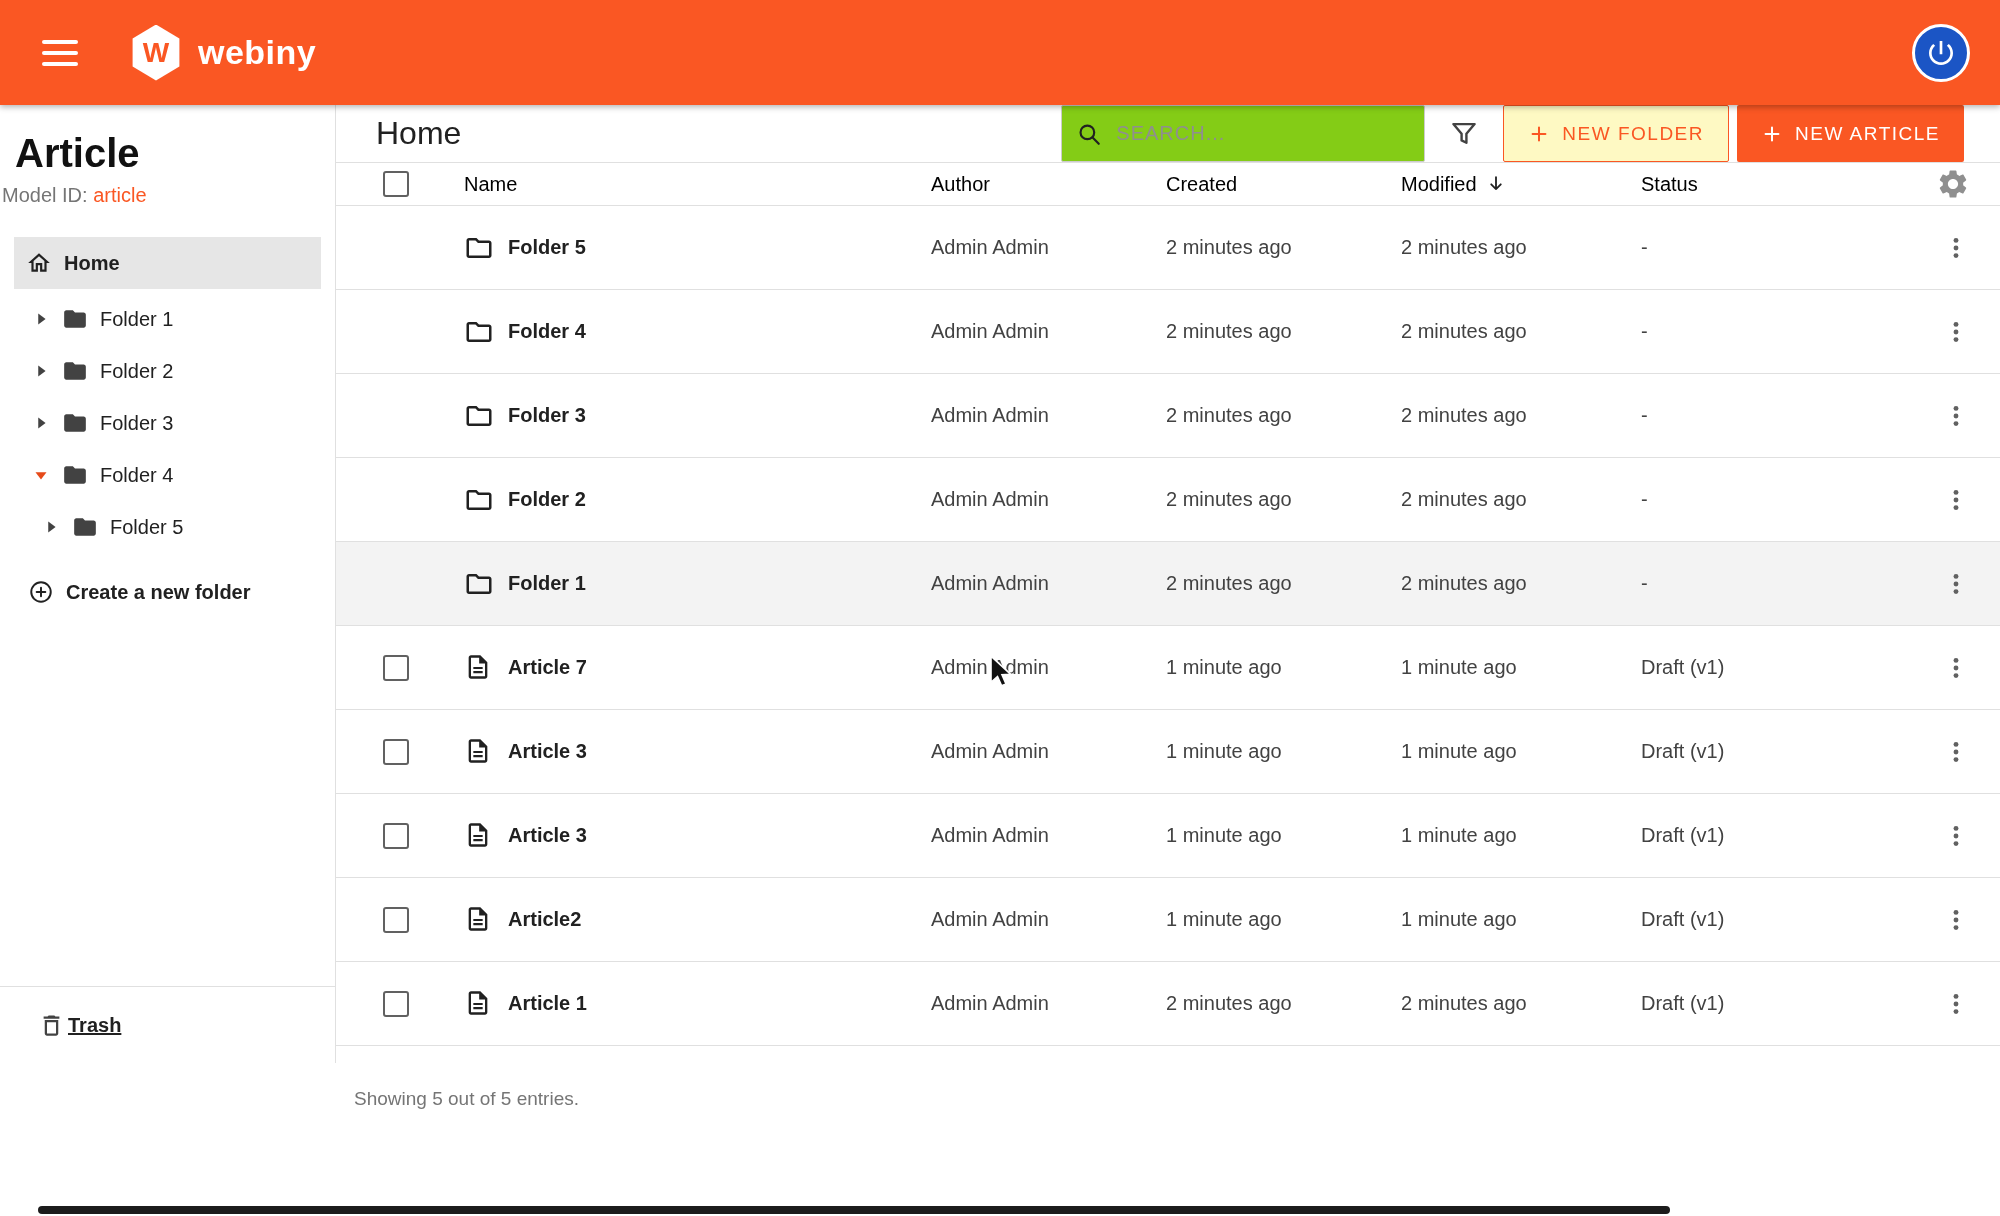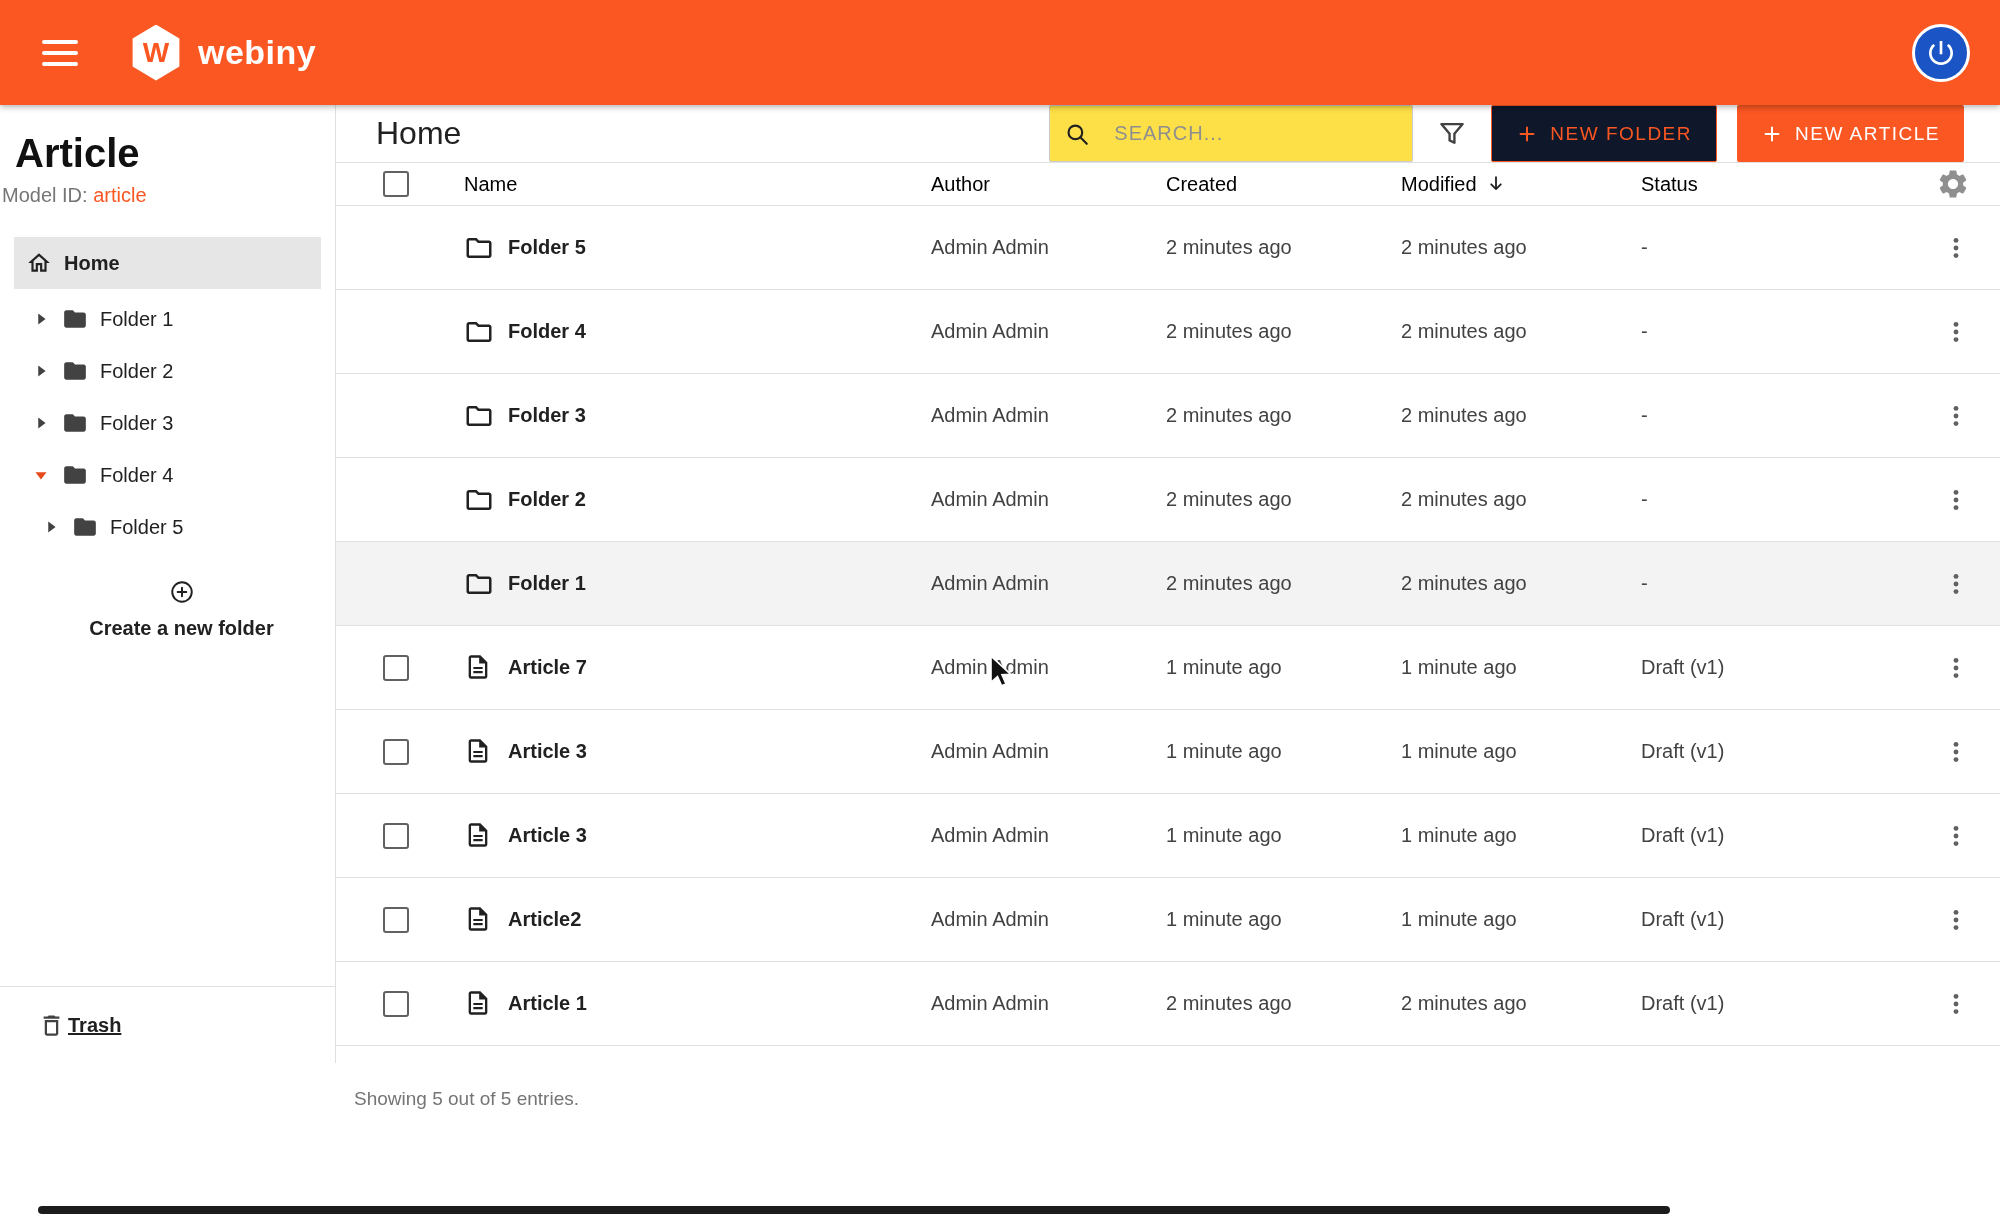--- a/index.html
+++ b/index.html
@@ -44,47 +44,47 @@
   .tree-item.home { padding-left: 12px; margin: 0 14px 4px 14px; background: #e6e6e6; }
   .tree-item.home .tree-label { font-weight: 700; }
   .tree-item.indent { padding-left: 40px; }
   .caret { width: 22px; height: 22px; margin-right: 10px; color: #424242; flex: none; }
   .caret.open { color: #e64a19; }
   .tree-icon { width: 26px; height: 26px; margin-right: 12px; color: #424242; flex: none; }
   .tree-item.home .tree-icon { color: #212121; }
   .create-folder {
     margin-top: 26px; padding: 0 0 0 28px; display: flex; align-items: center; gap: 12px;
     font-size: 20px; font-weight: 700; color: #212121; background: none; border: none;
-    cursor: pointer; font-family: inherit; text-align: left; flex-direction: column;
+    cursor: pointer; font-family: inherit; text-align: left;
   }
   .create-folder .icon { width: 26px; height: 26px; color: #212121; flex: none; }
   .sidebar-footer {
     margin-top: auto; border-top: 1px solid #e0e0e0; height: 77px; display: flex; align-items: center;
     gap: 3px; padding-left: 38px; font-size: 20px; font-weight: 700; color: #212121; cursor: pointer; text-decoration: underline;
   }
   .sidebar-footer .icon { width: 27px; height: 27px; color: #424242; flex: none; }
 
   
   .content { flex: 1; min-width: 0; display: flex; flex-direction: column; }
   .content-header { height: 100px; display: flex; align-items: center; padding: 0 36px 0 40px; border-bottom: 1px solid #e0e0e0; }
   .page-title { font-size: 32px; font-weight: 400; color: #212121; margin: 0; }
   .search-box {
     margin-left: auto; width: 364px; height: 57px; border: 1px solid #ccc; border-radius: 2px;
-    display: flex; align-items: center; padding: 0 14px; gap: 22px; background: #fde047;
+    display: flex; align-items: center; padding: 0 14px; gap: 12px; background: #84cc16;
   }
   .search-box .icon { width: 26px; height: 26px; color: #212121; flex: none; }
   .search-box input { border: none; outline: none; flex: 1; min-width: 0; font-size: 20px; letter-spacing: 1px; color: #424242; font-family: inherit; background: transparent; }
   .search-box input::placeholder { color: #8f8f8f; }
   .filter-btn { margin: 0 22px; width: 34px; height: 34px; background: none; border: none; padding: 0; color: #424242; cursor: pointer; flex: none; }
   .btn {
     height: 57px; display: flex; align-items: center; gap: 12px; font-size: 19px; letter-spacing: 1.5px;
     border-radius: 2px; padding: 0 24px; cursor: pointer; font-family: inherit; white-space: nowrap; flex: none;
   }
   .btn .icon { width: 22px; height: 22px; }
-  .btn-outline { background: #0f172a; border: 1px solid var(--accent); color: var(--accent); margin-right: 20px; }
+  .btn-outline { background: #fef9c3; border: 1px solid var(--accent); color: var(--accent); margin-right: 8px; }
   .btn-solid { background: var(--accent); border: none; color: #fff; }
 
   
   .grid-row { display: grid; grid-template-columns: 120px 475px 235px 235px 240px 260px 1fr; align-items: center; }
   .thead { height: 90px; border-bottom: 1px solid #e0e0e0; font-weight: 400; font-size: 20px; color: #000; }
   .trow { height: 84px; border-bottom: 1px solid #e0e0e0; font-size: 20px; color: #424242; cursor: pointer; }
   .trow.highlighted { background: #f3f3f3; }
   .c-check { display: flex; justify-content: center; }
   .checkbox { width: 26px; height: 26px; border: 2px solid #616161; border-radius: 3px; background: #fff; display: inline-block; cursor: pointer; flex: none; }
   .c-name { display: flex; align-items: center; gap: 14px; padding-left: 8px; min-width: 0; }

